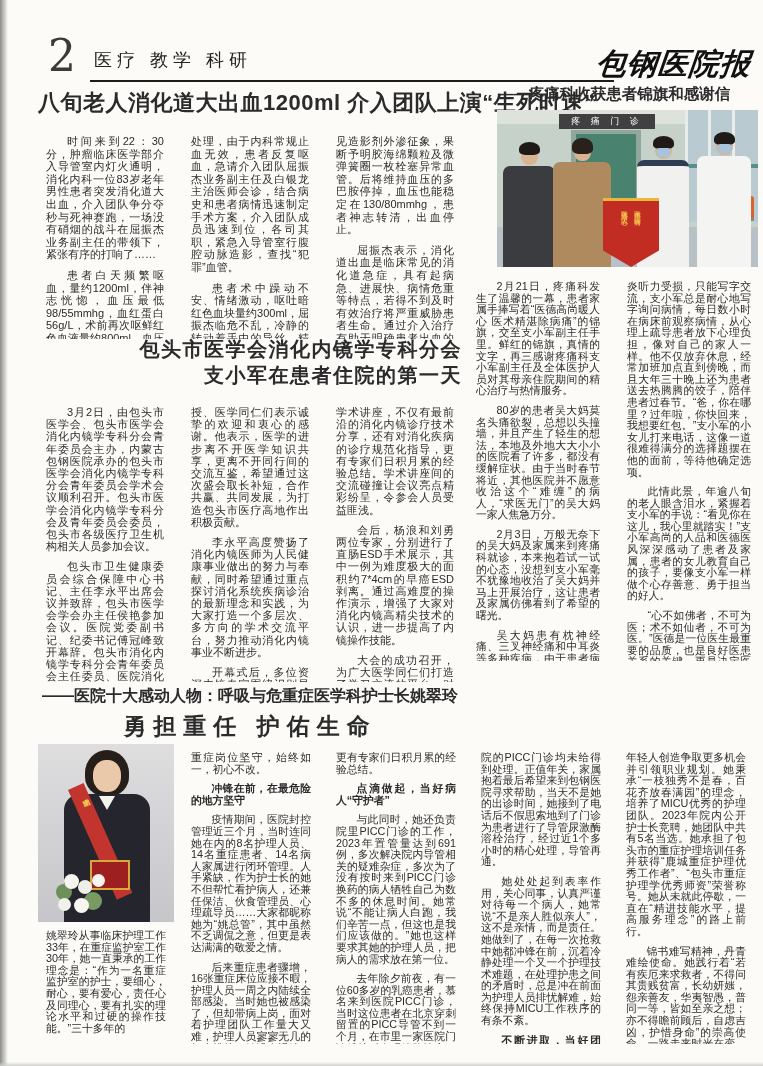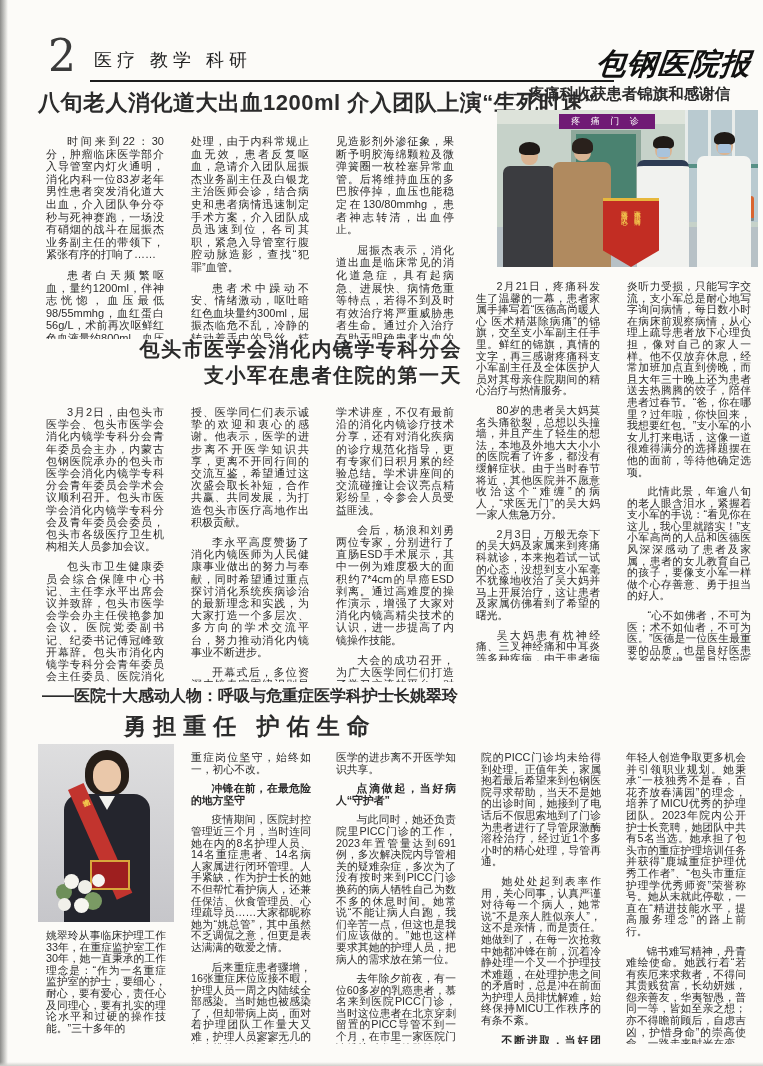--- a/index.html
+++ b/index.html
@@ -58,21 +58,21 @@
   .editor-line{font-size:10px;font-weight:bold;text-align:right;margin-top:12px;
         letter-spacing:1px;text-indent:0 !important;}
 
   
   .photo1{position:relative;width:261px;height:157px;margin:5px 0 0 29px;overflow:hidden;
         background:#c6d2c9;}
   .p1-wall-top{position:absolute;left:0;top:0;width:100%;height:14px;background:#dde3da;}
   .p1-floor{position:absolute;left:0;bottom:0;width:100%;height:40px;background:#b7c1c6;}
   .p1-door{position:absolute;left:74px;top:20px;width:70px;height:102px;background:#8fa89b;}
   .p1-door-panel{position:absolute;left:5px;top:4px;width:60px;height:98px;background:#4a8270;}
-  .p1-sign{position:absolute;left:62px;top:4px;width:96px;height:15px;background:#701a75;
+  .p1-sign{position:absolute;left:62px;top:4px;width:96px;height:15px;background:#404040;
         color:#fff;font-size:9px;letter-spacing:4px;text-align:center;line-height:15px;}
   .p1-glass{position:absolute;right:0;top:0;width:70px;height:112px;background:#b9cad0;
         border-left:3px solid #e8ecea;}
   .p1-glass .mullion{position:absolute;top:0;width:3px;height:100%;background:#e8ecea;}
   .p1-trim{position:absolute;right:0;top:54px;width:70px;height:4px;background:#579086;}
   .p1-chairs{position:absolute;right:4px;top:86px;display:flex;gap:3px;}
   .p1-chair{width:17px;height:22px;background:#d9642f;border-radius:3px 3px 1px 1px;
         box-shadow:0 3px 0 #7c8a8e;}
   .person{position:absolute;}
   .person .head{position:relative;margin:0 auto;width:17px;height:19px;background:#d9b493;border-radius:45%;}
@@ -254,21 +254,21 @@
         </div>
         <p class="cont caption-intro">姚翠玲从事临床护理工作33年，在重症监护室工作30年，她一直秉承的工作理念是：“作为一名重症监护室的护士，要细心，耐心，要有爱心，责任心及同理心，要有扎实的理论水平和过硬的操作技能。”三十多年的</p>
       </div>
       <div class="col">
         <p class="cont">重症岗位坚守，始终如一，初心不改。</p>
         <p class="subhead">冲锋在前，在最危险的地方坚守</p>
         <p>疫情期间，医院封控管理近三个月，当时连同她在内的8名护理人员、14名重症患者、14名病人家属进行闭环管理。人手紧缺，作为护士长的她不但帮忙看护病人，还兼任保洁、伙食管理员、心理疏导员……大家都昵称她为“姚总管”，其中虽然不乏调侃之意，但更是表达满满的敬爱之情。</p>
         <p>后来重症患者骤增，16张重症床位应接不暇，护理人员一周之内陆续全部感染。当时她也被感染了，但却带病上岗，面对着护理团队工作量大又难，护理人员寥寥无几的极大挑战，她没有退缩，带领团队迎难而上，在她的协调与努</p>
       </div>
       <div class="col">
-        <p class="cont">医学的进步离不开医学知识共享。</p>
+        <p class="cont">更有专家们日积月累的经验总结。</p>
         <p class="subhead">点滴做起，当好病人“守护者”</p>
         <p>与此同时，她还负责院里PICC门诊的工作，2023年置管量达到691例，多次解决院内导管相关的疑难杂症，多次为了没有按时来到PICC门诊换药的病人牺牲自己为数不多的休息时间。她常说“不能让病人白跑，我们辛苦一点，但这也是我们应该做的。”她也这样要求其她的护理人员，把病人的需求放在第一位。</p>
         <p>去年除夕前夜，有一位60多岁的乳癌患者，慕名来到医院PICC门诊，当时这位患者在北京穿刺留置的PICC导管不到一个月，在市里一家医院门诊维护时发现管路堵塞，告知患者无法处理，患者又连续跑了三家医</p>
       </div>
       <div class="col">
         <p class="cont">院的PICC门诊均未给得到处理。正值年关，家属抱着最后希望来到包钢医院寻求帮助，当天不是她的出诊时间，她接到了电话后不假思索地到了门诊为患者进行了导管尿激酶溶栓治疗，经过近1个多小时的精心处理，导管再通。</p>
         <p>她处处起到表率作用，关心同事，认真严谨对待每一个病人，她常说“不是亲人胜似亲人”，这不是亲情，而是责任。她做到了，在每一次抢救中她都冲锋在前，沉着冷静处理一个又一个护理技术难题，在处理护患之间的矛盾时，总是冲在前面为护理人员排忧解难，始终保持MICU工作秩序的有条不紊。</p>
         <p class="subhead">不断进取，当好团队“领头雁”</p>
         <p>她重视团队建设，常常为</p>
       </div>

